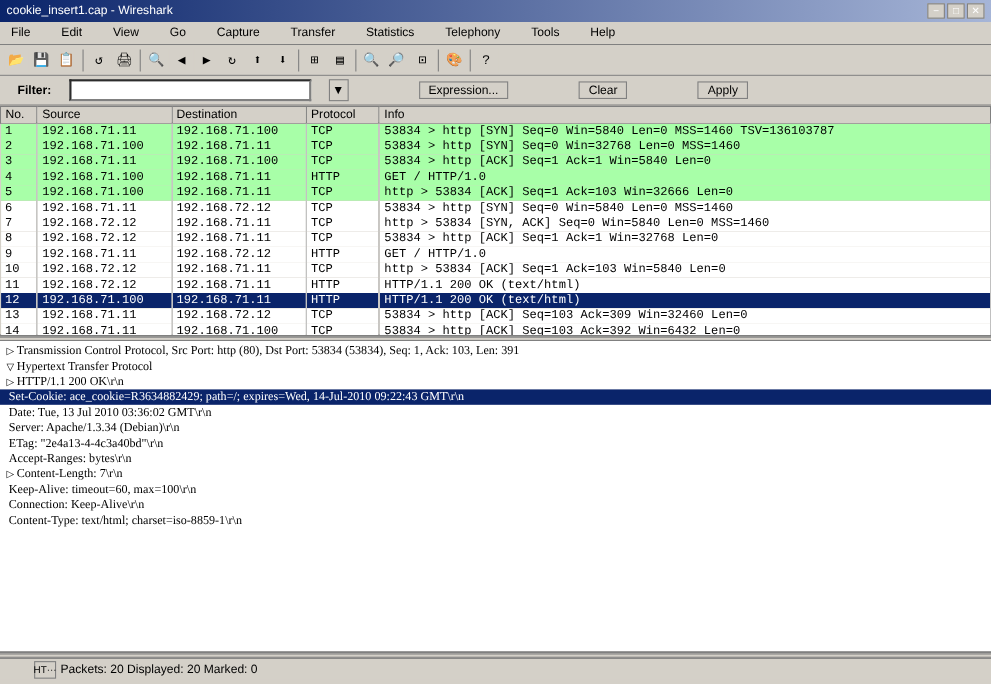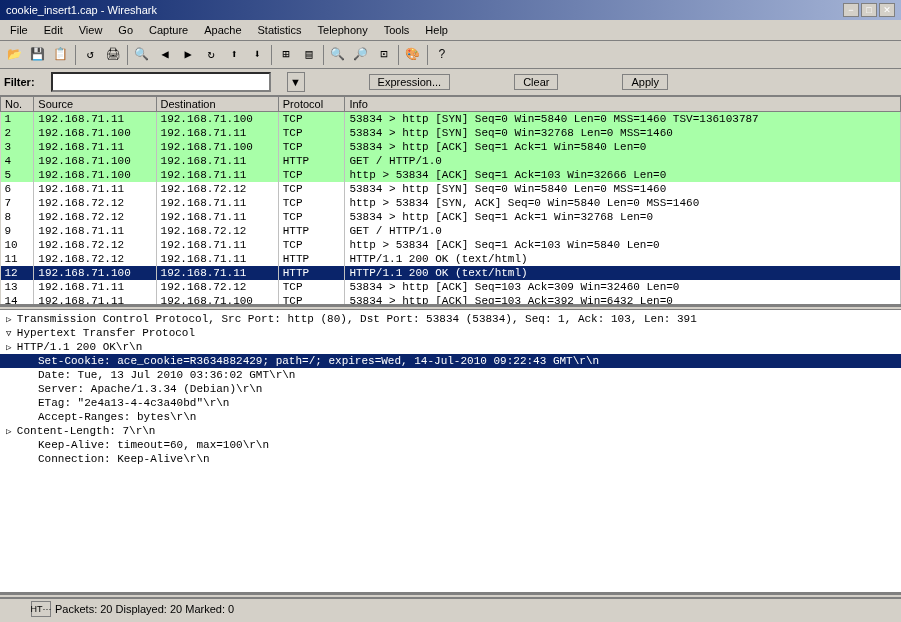--- a/index.html
+++ b/index.html
@@ -27,21 +27,21 @@
       cursor: pointer;
       font-family: Arial;
     }
 
     
     #menubar {
       background: #d4d0c8;
       border-bottom: 1px solid #808080;
       padding: 2px 4px;
       display: flex;
-      gap: 4px;
+      gap: 16px;
       font-family: Arial, sans-serif;
       font-size: 11px;
     }
     .menu-item {
       padding: 2px 6px;
       cursor: pointer;
     }
 
     
     #toolbar {
@@ -60,21 +60,21 @@
       display: flex; align-items: center; justify-content: center;
       cursor: pointer;
       font-size: 12px;
     }
     .tb-sep { width: 1px; height: 20px; background: #808080; margin: 0 2px; }
 
     
     #filterbar {
       background: #d4d0c8;
       border-bottom: 1px solid #808080;
-      padding: 3px 4px;
+      padding: 3px 16px;
       display: flex;
       align-items: center;
       gap: 16px;
       font-family: Arial, sans-serif;
       font-size: 11px;
     }
     #filterbar label { font-weight: bold; }
     #filter-input {
       flex: 0 0 220px;
       height: 20px;
@@ -160,25 +160,26 @@
       background: white;
       overflow-y: auto;
       border-bottom: 2px solid #808080;
       font-family: 'Courier New', monospace;
       font-size: 11px;
       padding: 2px 0;
     }
     .detail-line {
       padding: 1px 6px;
       white-space: nowrap;
+      font-family: Liberation Serif, serif;
     }
     .detail-line.expandable { cursor: pointer; }
     .detail-line.expandable::before { content: '▷ '; font-size: 9px; }
     .detail-line.expanded::before { content: '▽ '; font-size: 9px; }
-    .detail-line.child { padding-left: 38px; }
+    .detail-line.child { padding-left: 8px; }
     .detail-line.highlighted { background: #0a246a; color: white; }
     .detail-line.indent1 { }
 
     
     #statusbar {
       background: #d4d0c8;
       border-top: 1px solid #808080;
       padding: 2px 6px;
       display: flex;
       align-items: center;
@@ -218,21 +219,21 @@
     <div class="title-btn">✕</div>
   </div>
 </div>
 
 <div id="menubar">
 <div class="menu-item">File</div>
     <div class="menu-item">Edit</div>
     <div class="menu-item">View</div>
     <div class="menu-item">Go</div>
     <div class="menu-item">Capture</div>
-    <div class="menu-item">Apache</div>
+    <div class="menu-item">Transfer</div>
     <div class="menu-item">Statistics</div>
     <div class="menu-item">Telephony</div>
     <div class="menu-item">Tools</div>
     <div class="menu-item">Help</div>
   </div>
 
 <div id="toolbar">
   <div class="tb-btn">📂</div>
   <div class="tb-btn">💾</div>
   <div class="tb-btn">📋</div>
@@ -392,20 +393,21 @@
       <div class="detail-line expanded">Hypertext Transfer Protocol</div>
       <div class="detail-line expandable indent1">HTTP/1.1 200 OK\r\n</div>
       <div class="detail-line child highlighted">Set-Cookie: ace_cookie=R3634882429; path=/; expires=Wed, 14-Jul-2010 09:22:43 GMT\r\n</div>
       <div class="detail-line child">Date: Tue, 13 Jul 2010 03:36:02 GMT\r\n</div>
       <div class="detail-line child">Server: Apache/1.3.34 (Debian)\r\n</div>
       <div class="detail-line child">ETag: "2e4a13-4-4c3a40bd"\r\n</div>
       <div class="detail-line child">Accept-Ranges: bytes\r\n</div>
       <div class="detail-line expandable indent1">Content-Length: 7\r\n</div>
       <div class="detail-line child">Keep-Alive: timeout=60, max=100\r\n</div>
       <div class="detail-line child">Connection: Keep-Alive\r\n</div>
+      <div class="detail-line child">Content-Type: text/html; charset=iso-8859-1\r\n</div>
     </div>
 
   <div class="pane-resize"></div>
 </div>
 
 <div id="statusbar">
   <div id="statusbar-left">
     <div class="status-icon">HT···</div>
     <span>Packets: 20 Displayed: 20 Marked: 0</span>
   </div>

